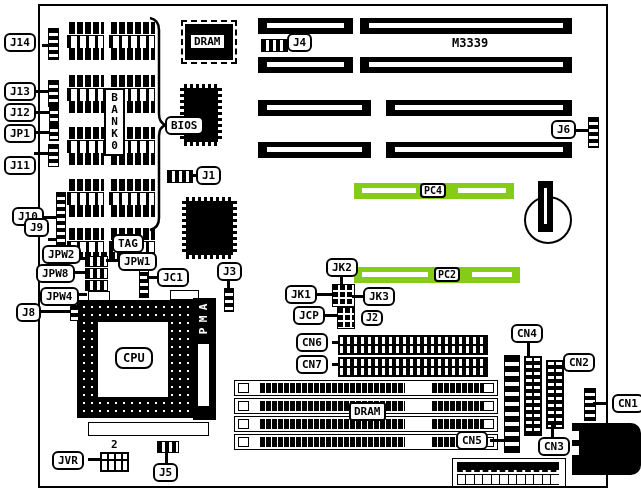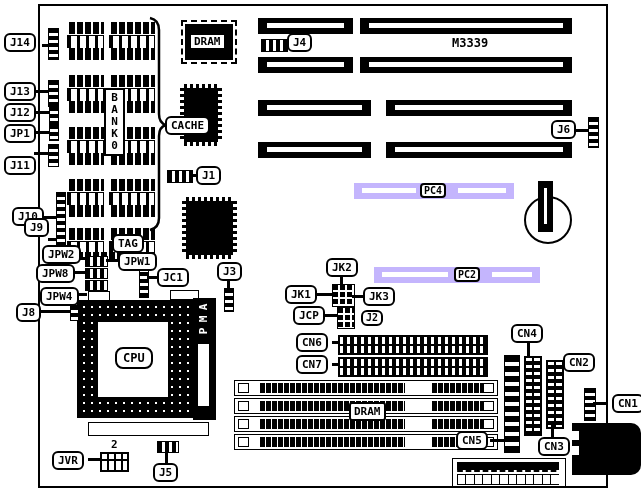--- a/index.html
+++ b/index.html
@@ -13,21 +13,21 @@
   .lbl.sm{font-size:10px;line-height:12px;padding:0 3px}
   
   .ln{position:absolute;background:#000;z-index:24}
   
   .seg-h{position:absolute;border:1px solid #000;background:repeating-linear-gradient(90deg,#000 0 4px,#fff 4px 7px);z-index:10}
   .seg-v{position:absolute;border:1px solid #000;background:repeating-linear-gradient(180deg,#000 0 4px,#fff 4px 7px);z-index:10}
   
   .isa{position:absolute;height:16px;background:#000;z-index:5}
   .isa i{position:absolute;left:9px;right:9px;top:5px;height:5px;background:#fff}
   
-  .pcs{position:absolute;height:16px;background:#c4b5fd;z-index:5}
+  .pcs{position:absolute;height:16px;background:#84cc16;z-index:5}
   .pcs .st{position:absolute;top:5px;height:5px;background:#fff}
   .pcs .pl{position:absolute;top:0;background:#fff;border:2px solid #000;border-radius:4px;
            font-weight:bold;font-size:10px;line-height:11px;padding:0 2px}
   
   .rowB{position:absolute;height:12px;background:repeating-linear-gradient(90deg,#fff 0 2px,#000 2px 8px);z-index:5}
   .rowT{position:absolute;height:12px;border:1px solid #000;background:repeating-linear-gradient(90deg,#000 0 3px,#fff 3px 9px);z-index:5}
   
   .vbox{position:absolute;background:#fff;border:2px solid #000;font-weight:bold;font-size:11px;
         text-align:center;z-index:12;padding:2px 0}
   .vchars span{display:block;height:12px;line-height:12px;text-align:center}
@@ -197,21 +197,21 @@
   <div class="lbl" style="left:551px;top:120px">J6</div>
   <div class="seg-v" style="left:588px;top:117px;width:9px;height:29px"></div>
 
   <div class="qfp" style="left:180px;top:84px;width:42px;height:62px">
     <span class="pt"></span>
       <span class="pb"></span>
       <span class="plf"></span>
       <span class="prt"></span>
       <span class="core"></span>
   </div>
-  <div class="lbl" style="left:165px;top:116px">CACHE</div>
+  <div class="lbl" style="left:165px;top:116px">BIOS</div>
 
   <div class="seg-h" style="left:167px;top:170px;width:24px;height:11px"></div>
   <div class="lbl" style="left:196px;top:166px">J1</div>
 
   <div class="qfp" style="left:182px;top:197px;width:55px;height:62px">
     <span class="pt"></span>
       <span class="pb"></span>
       <span class="plf"></span>
       <span class="prt"></span>
       <span class="core"></span>
@@ -251,21 +251,21 @@
   <div class="jvrblk"></div>
   <div class="plain" style="left:111px;top:438px;font-size:11px">2</div>
   <div class="seg-h" style="left:157px;top:441px;width:20px;height:10px"></div>
   <div class="lbl" style="left:153px;top:463px">J5</div>
 
   <div class="pcs" style="left:354px;top:183px;width:160px">
     <span class="st" style="left:8px;width:54px"></span>
       <span class="st" style="left:104px;width:48px"></span>
     <span class="pl" style="left:66px">PC4</span>
   </div>
-  <div class="pcs" style="left:374px;top:267px;width:166px">
+  <div class="pcs" style="left:354px;top:267px;width:166px">
     <span class="st" style="left:8px;width:66px"></span>
       <span class="st" style="left:118px;width:40px"></span>
     <span class="pl" style="left:80px">PC2</span>
   </div>
 
   <div class="bat"></div>
   <div class="batbar"></div>
   <div class="batline"></div>
 
   <div class="lbl" style="left:326px;top:258px">JK2</div>

